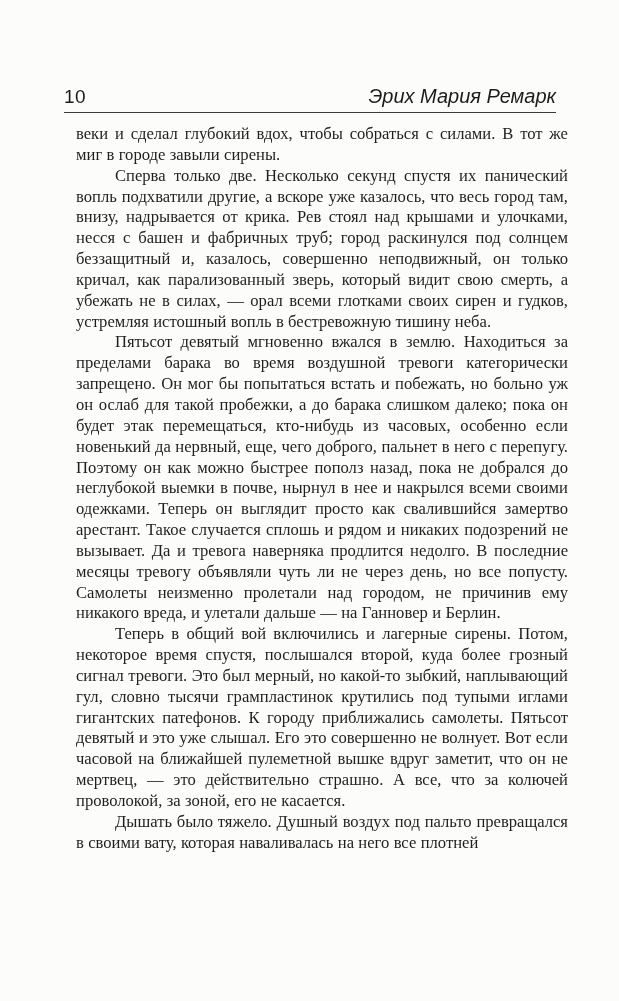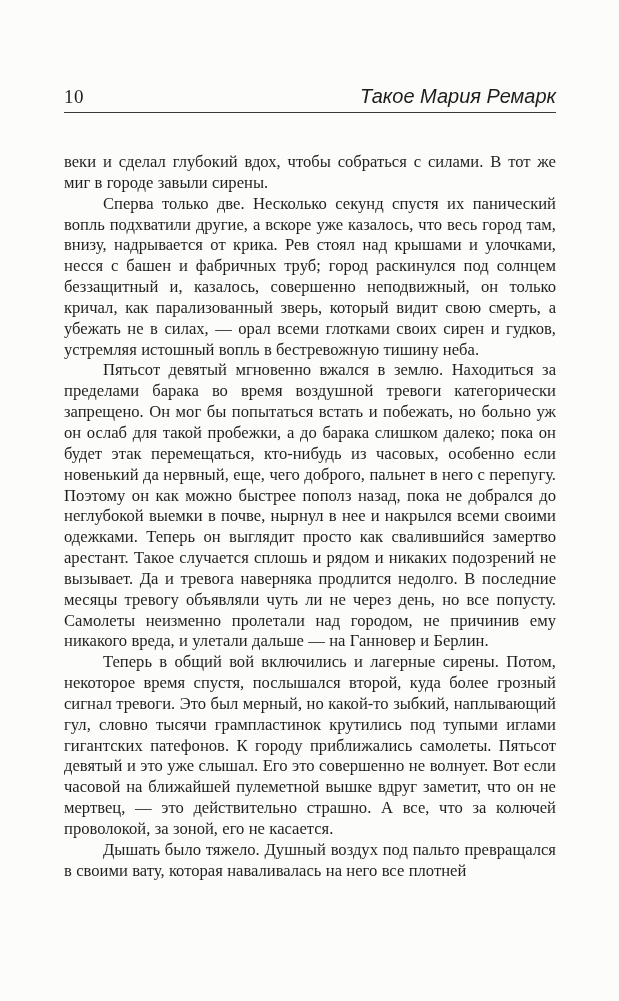--- a/index.html
+++ b/index.html
@@ -28,64 +28,63 @@
     width: 492px;
     height: 113px;
     box-sizing: border-box;
     display: flex;
     justify-content: space-between;
     align-items: flex-end;
     border-bottom: 1.6px solid #3a3a3a;
     padding-bottom: 4px;
   }
   .page-number {
-    font-family: Liberation Serif, serif;
+    font-family: Liberation Sans, sans-serif;
     font-size: 19px;
     letter-spacing: 0.5px;
     color: #1c1c1c;
   }
   .running-title {
     font-family: "Liberation Sans", sans-serif;
     font-style: italic;
     font-size: 20px;
     color: #1c1c1c;
   }
   
   .page-text {
     position: absolute;
-    left: 64px;
+    left: 76px;
     top: 124px;
     width: 492px;
     max-height: 872px;
     overflow: hidden;
     font-size: 16.6px;
     line-height: 20.85px;
     text-align: justify;
     hyphens: auto;
     -webkit-hyphens: auto;
     word-spacing: 0.2px;
-    margin-top: 28px;
   }
   .page-text p {
     margin: 0;
     padding: 0;
     text-indent: 39px;
   }
   .page-text p.continuation {
     text-indent: 0;
   }
 </style>
 </head>
 <body>
 
 <div class="book-page">
 
   <div class="running-head">
     <span class="page-number">10</span>
-    <span class="running-title">Такое Мария Ремарк</span>
+    <span class="running-title">Эрих Мария Ремарк</span>
   </div>
 
   <div class="page-text">
     <p class="continuation">веки и сделал глубокий вдох, чтобы собраться с силами. В тот же миг в городе завыли сирены.</p>
     <p>Сперва только две. Несколько секунд спустя их панический вопль подхватили другие, а вскоре уже казалось, что весь город там, внизу, надрывается от крика. Рев стоял над крышами и улочками, несся с башен и фабричных труб; город раскинулся под солнцем беззащитный и, казалось, совершенно неподвижный, он только кричал, как парализованный зверь, который видит свою смерть, а убежать не в силах, — орал всеми глотками своих сирен и гудков, устремляя истошный вопль в бестревожную тишину неба.</p>
     <p>Пятьсот девятый мгновенно вжался в землю. Находиться за пределами барака во время воздушной тревоги категорически запрещено. Он мог бы попытаться встать и побежать, но больно уж он ослаб для такой пробежки, а до барака слишком далеко; пока он будет этак перемещаться, кто-нибудь из часовых, особенно если новенький да нервный, еще, чего доброго, пальнет в него с перепугу. Поэтому он как можно быстрее пополз назад, пока не добрался до неглубокой выемки в почве, нырнул в нее и накрылся всеми своими одежками. Теперь он выглядит просто как свалившийся замертво арестант. Такое случается сплошь и рядом и никаких подозрений не вызывает. Да и тревога наверняка продлится недолго. В последние месяцы тревогу объявляли чуть ли не через день, но все попусту. Самолеты неизменно пролетали над городом, не причинив ему никакого вреда, и улетали дальше — на Ганновер и Берлин.</p>
     <p>Теперь в общий вой включились и лагерные сирены. Потом, некоторое время спустя, послышался второй, куда более грозный сигнал тревоги. Это был мерный, но какой-то зыбкий, наплывающий гул, словно тысячи грампластинок крутились под тупыми иглами гигантских патефонов. К городу приближались самолеты. Пятьсот девятый и это уже слышал. Его это совершенно не волнует. Вот если часовой на ближайшей пулеметной вышке вдруг заметит, что он не мертвец, — это действительно страшно. А все, что за колючей проволокой, за зоной, его не касается.</p>
     <p>Дышать было тяжело. Душный воздух под пальто превращался в своими вату, которая наваливалась на него все плотней</p>
   </div>
 

